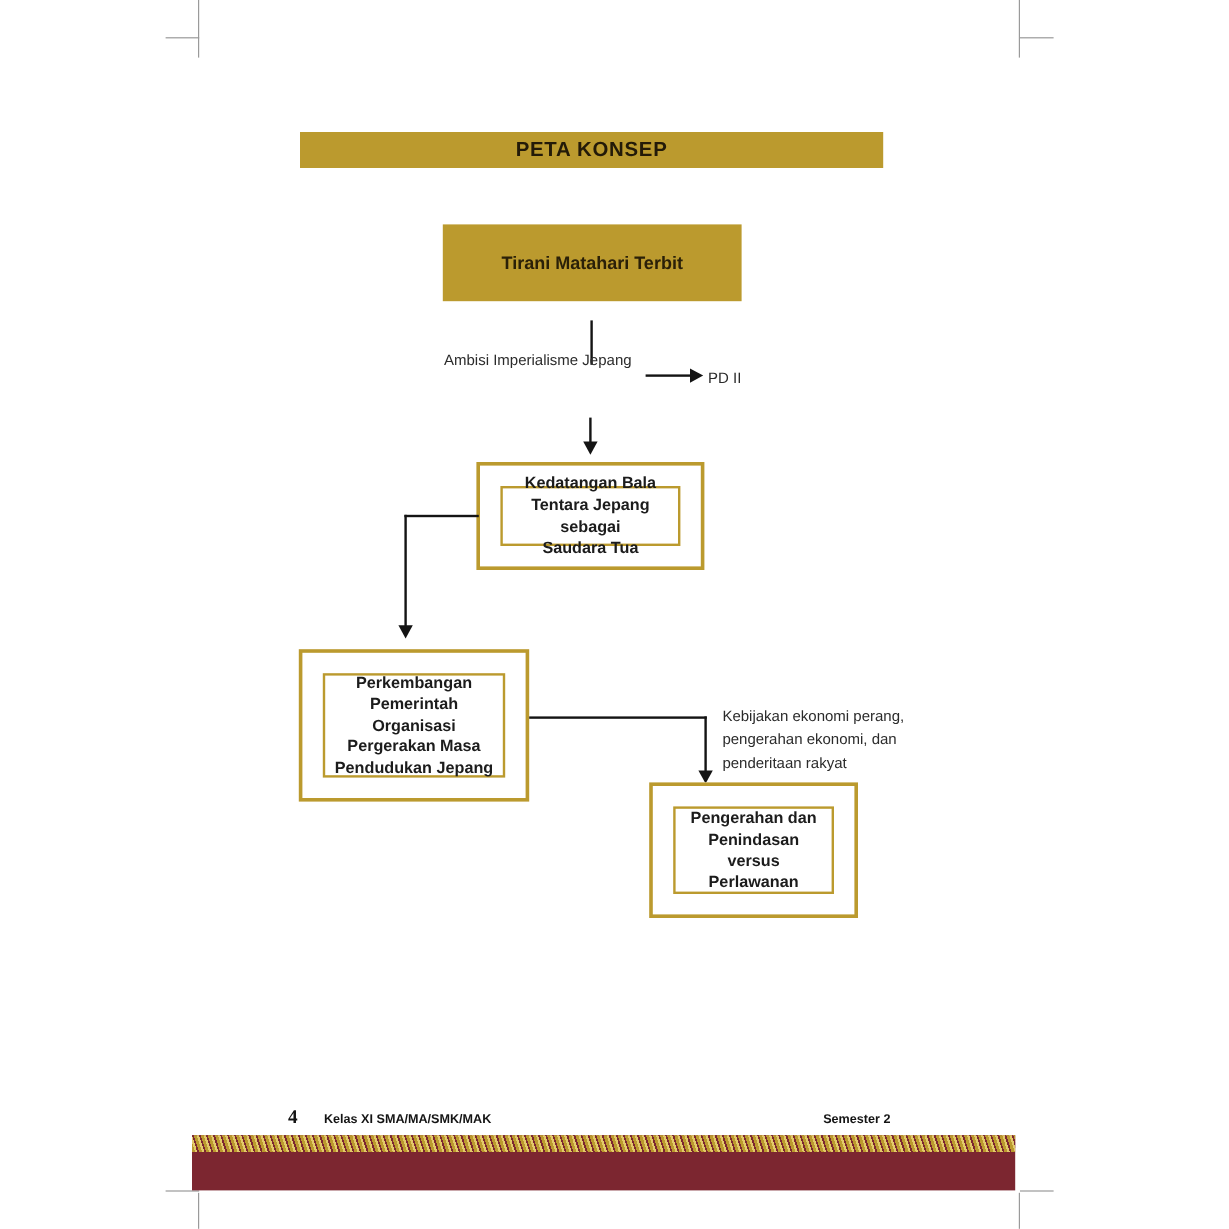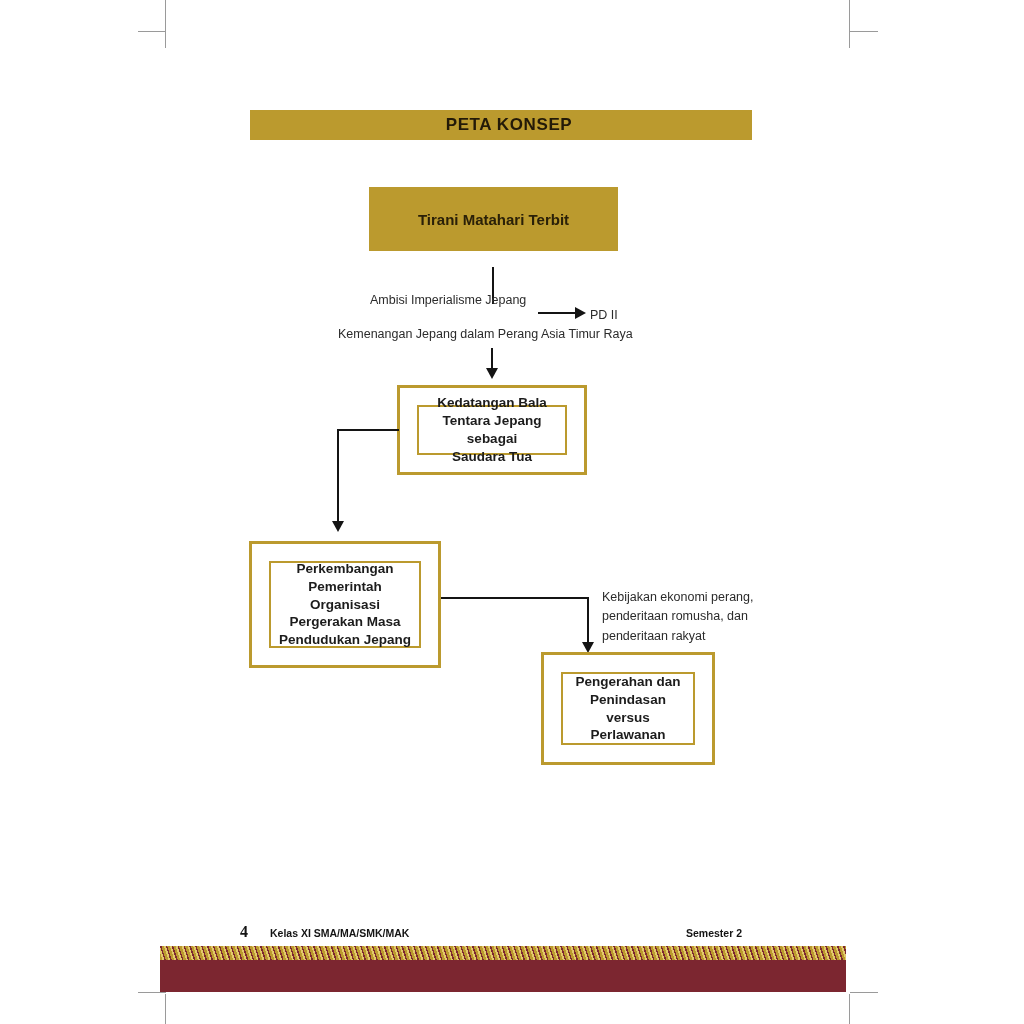--- a/index.html
+++ b/index.html
@@ -14,21 +14,21 @@
 
   
   .crop{position:absolute;background:#9a9a9a;}
   .crop.v{width:1px;}
   .crop.h{height:1px;}
 
   
   #concept-header{
     position:absolute;left:250px;top:110px;width:486px;height:30px;
     background:var(--gold);
-    display:flex;align-items:center;justify-content:center;padding-left:16px;
+    display:flex;align-items:center;justify-content:center;
   }
   #concept-header .hdr-text{
     font-size:17px;font-weight:bold;color:#231a08;letter-spacing:.6px;
   }
 
   
   .node-solid{
     position:absolute;background:var(--gold);
     display:flex;align-items:center;justify-content:center;text-align:center;
   }
@@ -124,23 +124,20 @@
   <div class="conn v" style="left:492px;top:267px;height:37px;"></div>
 
   <div class="anno" style="left:370px;top:291px;">
     <span class="ln">Ambisi Imperialisme Jepang</span>
   </div>
   <div class="conn h" style="left:538px;top:312px;width:38px;"></div>
   <div class="arrow-right" style="left:575px;top:307px;"></div>
   <div class="anno" style="left:590px;top:306px;">
     <span class="ln">PD II</span>
   </div>
-  <div class="anno" style="left:338px;top:325px;">
-    <span class="ln">Kemenangan Jepang dalam Perang Asia Timur Raya</span>
-  </div>
 
   <div class="conn v" style="left:491px;top:348px;height:26px;"></div>
   <div class="arrow-down" style="left:486px;top:368px;"></div>
 
   <div class="node-framed" style="left:397px;top:385px;width:190px;height:90px;">
     <div class="inner">
       <span class="t" style="white-space:pre-line;">Kedatangan Bala
 Tentara Jepang sebagai
 Saudara Tua</span>
     </div>
@@ -158,21 +155,21 @@
 Pendudukan Jepang</span>
     </div>
   </div>
 
   <div class="conn h" style="left:441px;top:597px;width:148px;"></div>
   <div class="conn v" style="left:587px;top:597px;height:48px;"></div>
   <div class="arrow-down" style="left:582px;top:642px;"></div>
 
   <div class="anno" style="left:602px;top:588px;">
     <span class="ln">Kebijakan ekonomi perang,</span>
-    <span class="ln">penderitaan romusha, dan</span>
+    <span class="ln">pengerahan ekonomi, dan</span>
     <span class="ln">penderitaan rakyat</span>
   </div>
 
   <div class="node-framed" style="left:541px;top:652px;width:174px;height:113px;">
     <div class="inner">
       <span class="t" style="white-space:pre-line;">Pengerahan dan
 Penindasan versus
 Perlawanan</span>
     </div>
   </div>

